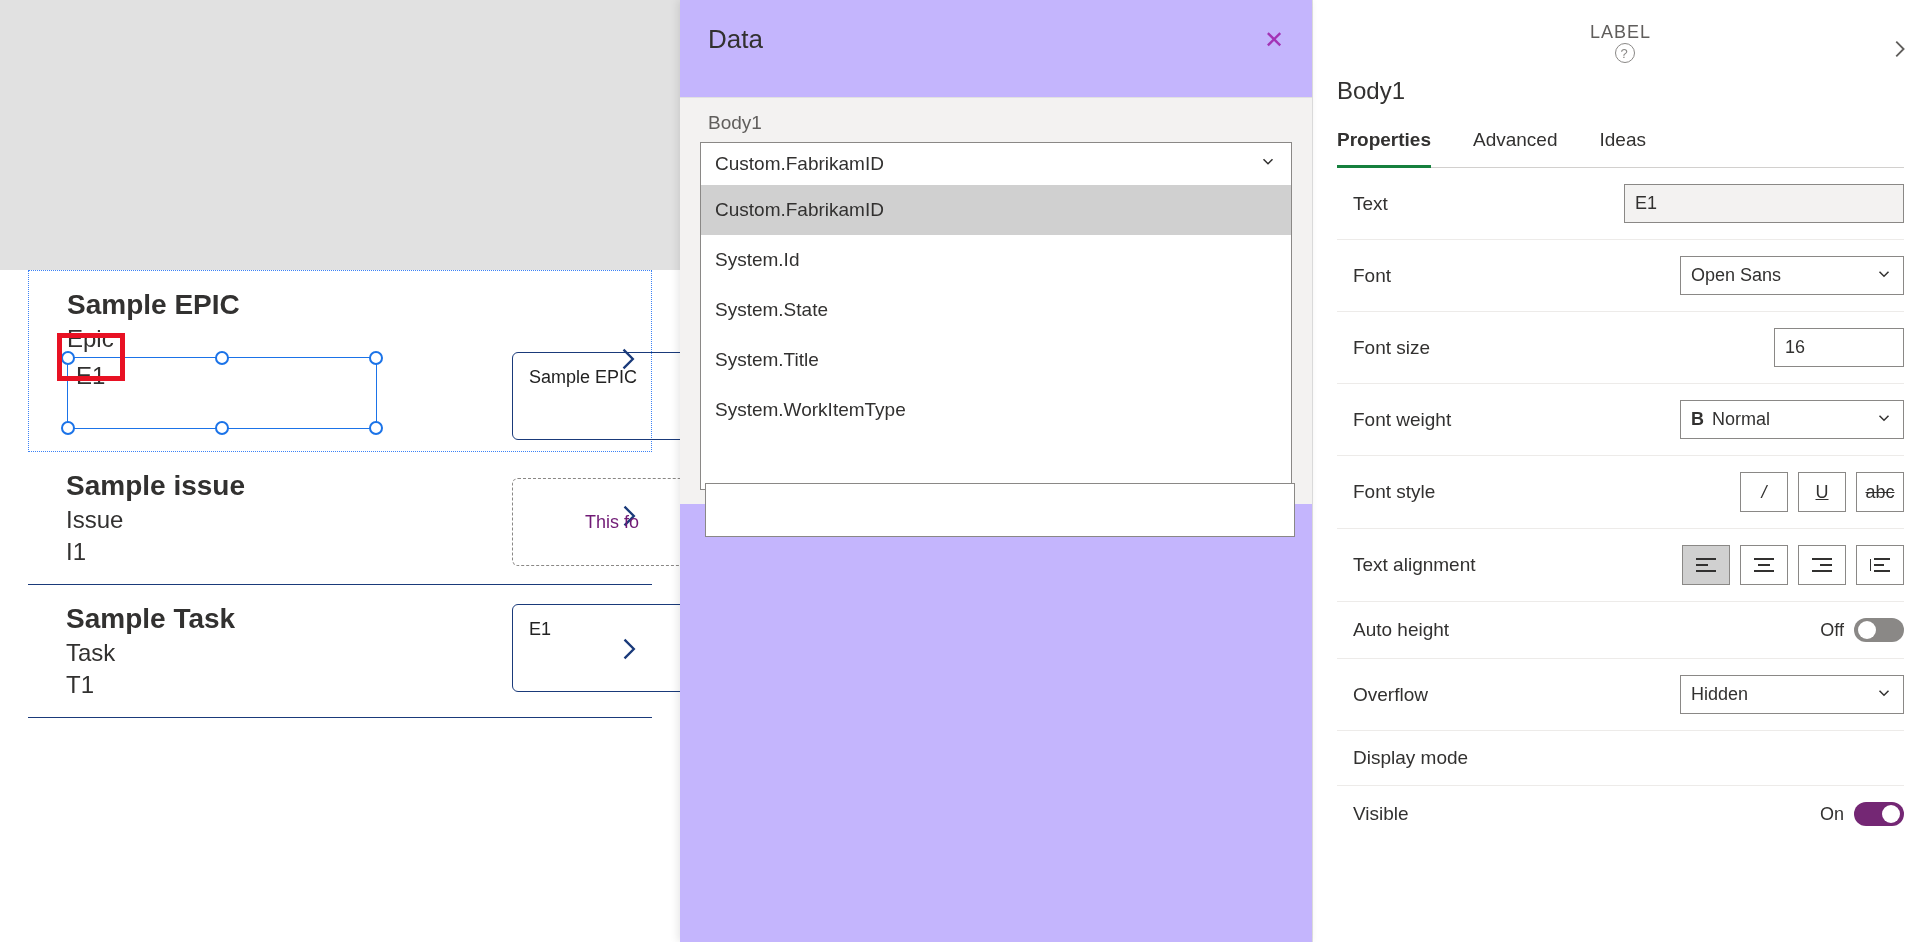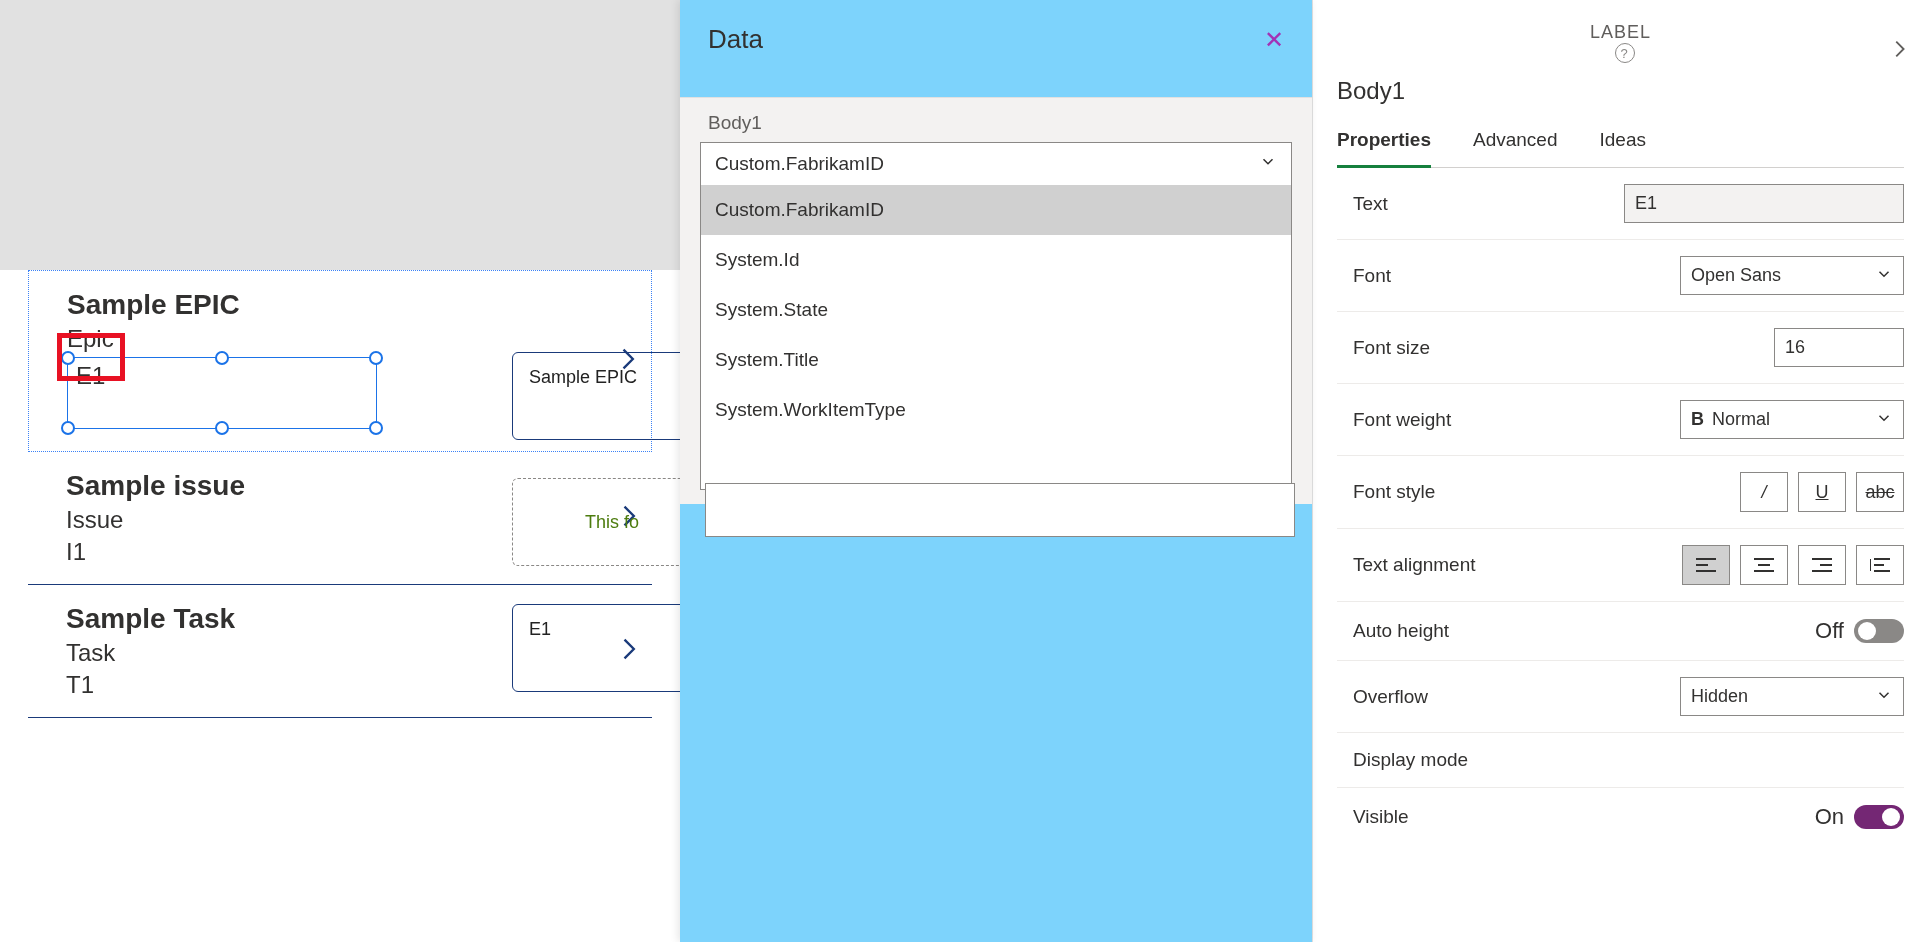--- a/index.html
+++ b/index.html
@@ -66,31 +66,31 @@
   padding: 14px 16px;
   font-size: 18px;
   min-height: 88px;
   display: flex;
   align-items: flex-start;
   color: #222;
 }
 .preview-card.placeholder { color: #8a8886; justify-content: center; align-items: center; }
 .preview-card.hole {
   border: 1.5px dashed #8a8886;
-  color: #4d7c0f;
+  color: #701a75;
 }
 
 
 .data-panel {
   position: absolute;
   left: 680px;
   top: 0;
   width: 632px;
   height: 100%;
-  background: #7dd3fc;
+  background: #c4b5fd;
   box-shadow: -2px 0 8px rgba(0,0,0,0.1);
   z-index: 10;
 }
 .data-header {
   display: flex;
   align-items: center;
   justify-content: space-between;
   padding: 24px 28px 42px 28px;
   border-bottom: 1px solid #e1e1e1;
 }
@@ -211,21 +211,21 @@
   display: flex;
   align-items: center;
   justify-content: center;
   cursor: pointer;
   font-size: 18px;
   background: #fff;
 }
 .icon-btn.active { background: #d0d0d0; }
 
 .toggle { display: flex; align-items: center; gap: 10px; }
-.toggle-label { font-size: 22px; }
+.toggle-label { font-size: 18px; }
 .toggle-track {
   width: 50px; height: 24px; border-radius: 12px; position: relative; cursor: pointer;
 }
 .toggle-track.off { background: #8a8886; }
 .toggle-track.on { background: #742774; }
 .toggle-knob {
   position: absolute; top: 3px; width: 18px; height: 18px; border-radius: 50%; background: #fff;
 }
 .toggle-track.off .toggle-knob { left: 4px; }
 .toggle-track.on .toggle-knob { right: 4px; }

